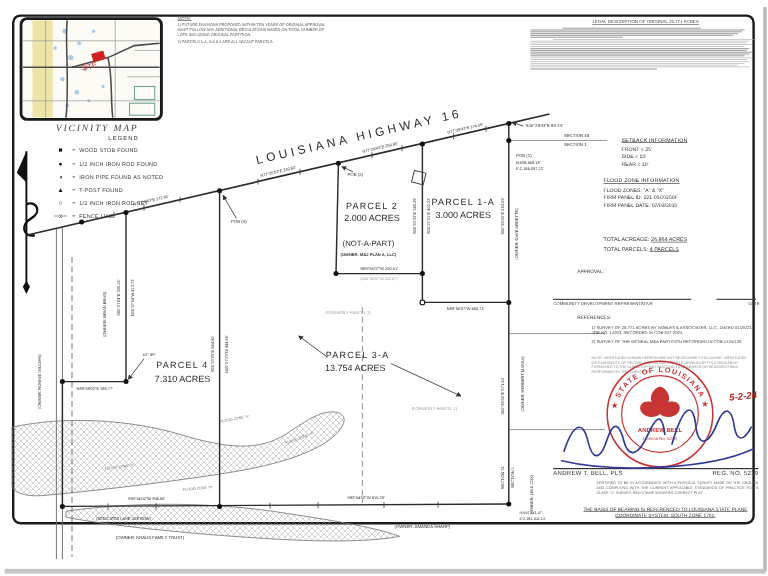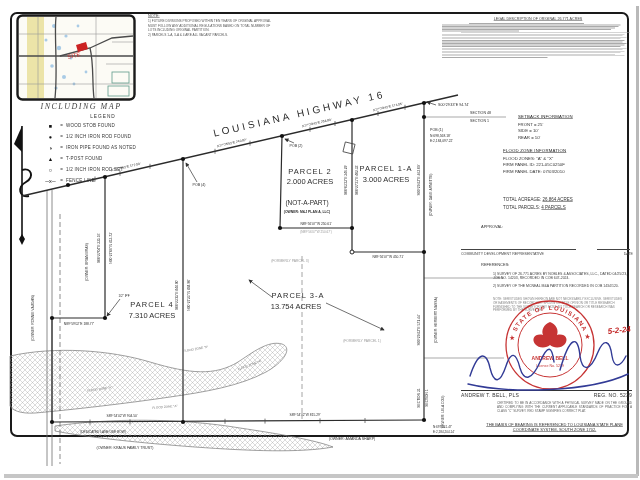--- a/index.html
+++ b/index.html
@@ -64,21 +64,21 @@
       <path d="M44,42 L74,34 L96,24 L117,22"></path>
       <path d="M74,34 C78,50 76,70 78,84"></path>
     </g>
     <g stroke="#5f9b8a" stroke-width=".8" fill="none">
       <rect x="96" y="58" width="17" height="11"></rect>
         <rect x="92" y="72" width="21" height="10"></rect>
     </g>
     <polygon points="60,31 70,28 72,35 62,38" fill="#cc2222"></polygon>
     <text x="52" y="45" font-size="6" fill="#cc2222" transform="rotate(-14 52 45)">SITE</text>
   </svg>
-  <div class="abs" id="vicinity-caption" style="left:36px;top:102px;width:90px;text-align:center;">INCLUDING MAP</div>
+  <div class="abs" id="vicinity-caption" style="left:36px;top:102px;width:90px;text-align:center;">VICINITY MAP</div>
 
   <svg class="abs" style="left:8px;top:118px;" width="30" height="128" viewBox="0 0 30 128">
     <path d="M14,8 V120" stroke="#111" stroke-width="1.6" fill="none"></path>
     <path d="M14,8 L14,34 L6,26 Z" fill="#111"></path>
     <path d="M14,52 c9,-3 13,7 4,12 c-9,5 -7,16 3,14" stroke="#111" stroke-width="2" fill="none"></path>
     <path d="M14,116 L17,121 L14,127 L11,121 Z" fill="#111"></path>
   </svg>
 
   <div class="abs" style="left:38px;top:113px;width:130px;height:90px;">
     <div class="s5" style="width:260px;">

